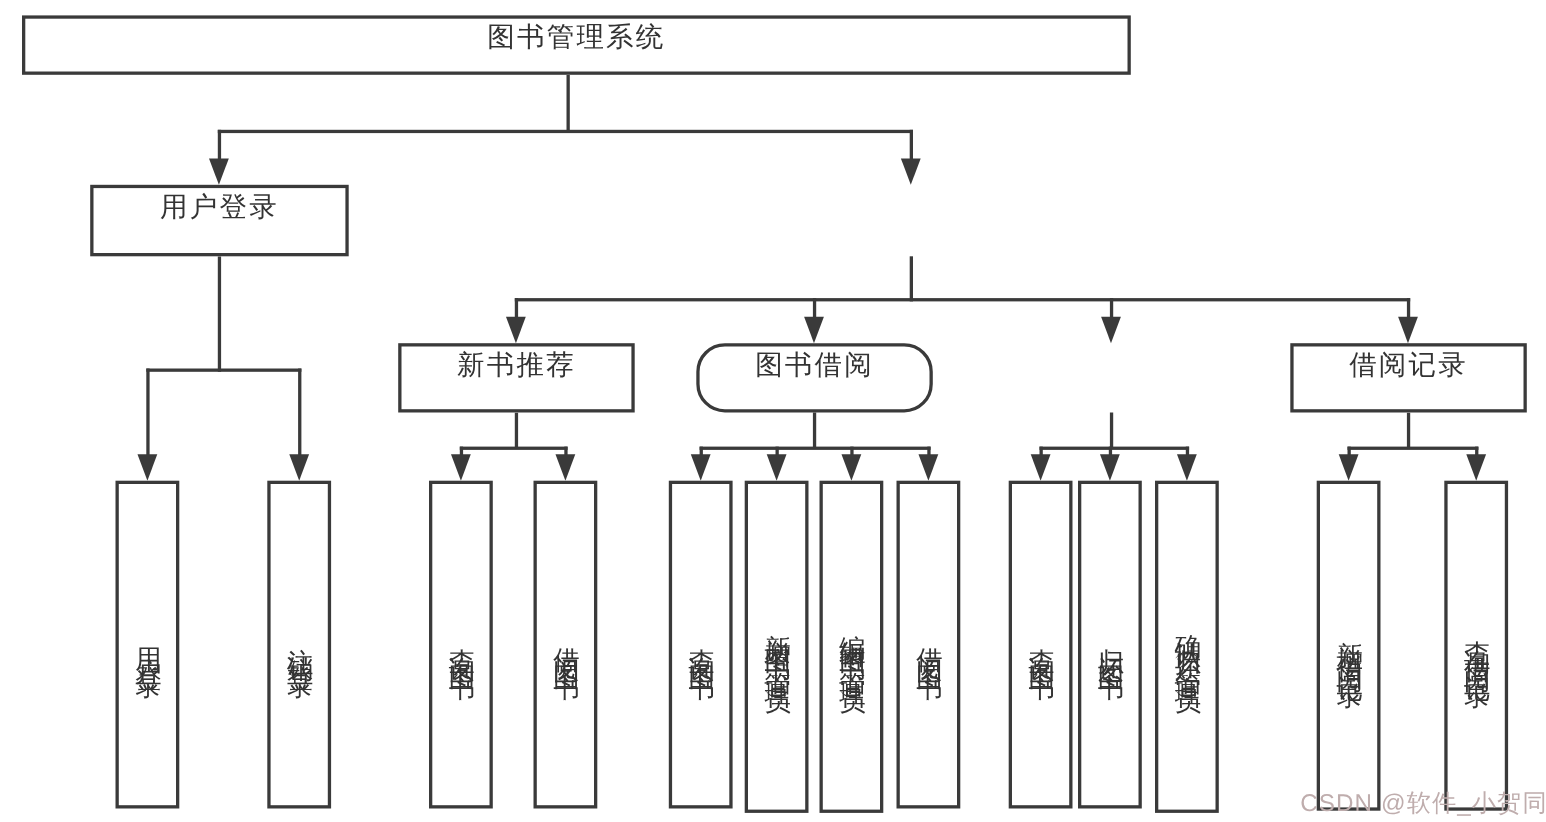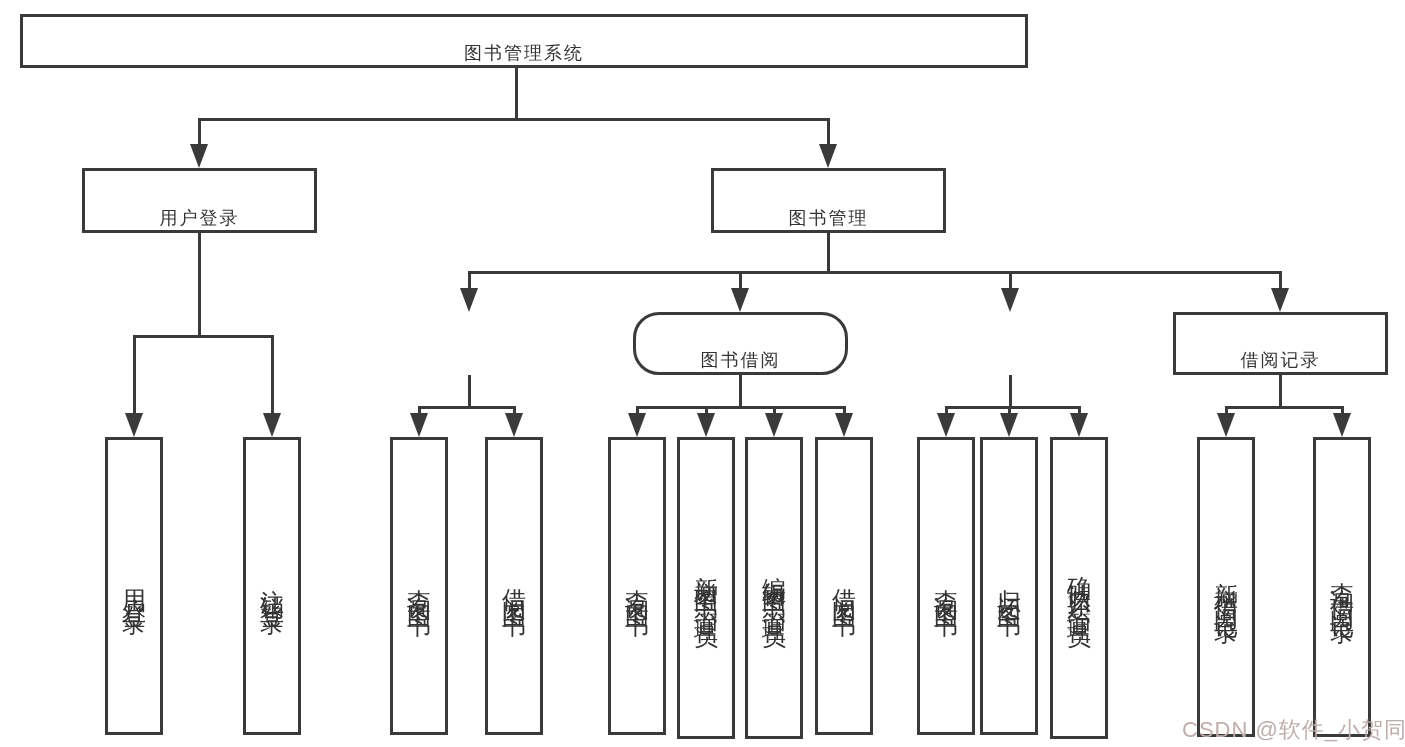--- a/index.html
+++ b/index.html
@@ -9,22 +9,22 @@
     background:#fff;
     font-family:"Liberation Sans","DejaVu Sans",sans-serif;
     overflow:hidden;
   }
   
   .hnode{
     position:absolute;
     box-sizing:border-box;
     background:#fff;
     border:3px solid #3a3a3a;
-    display:flex;align-items:flex-end;justify-content:center;
-    font-size:18px;letter-spacing:2px;color:#333;
+    display:flex;align-items:flex-start;justify-content:center;
+    font-size:25px;letter-spacing:2px;color:#333;
     white-space:nowrap;
   }
   
   .vnode{
     position:absolute;
     box-sizing:border-box;
     top:437px;width:58px;height:298px;
     background:#fff;
     border:3px solid #3a3a3a;
     display:flex;align-items:center;justify-content:center;
@@ -123,24 +123,24 @@
   <div class="ln v" style="left:1341px;top:406px;height:10px;"></div>
   <div class="arw" style="left:1333px;top:413px;"></div>
 
   <div class="hnode" style="left:20px;top:14px;width:1008px;height:54px;">
     <span>图书管理系统</span>
   </div>
 
   <div class="hnode" style="left:82px;top:168px;width:235px;height:65px;">
     <span>用户登录</span>
   </div>
-  <div class="hnode" style="left:711px;top:168px;width:235px;height:65px;">
-    <span>图书管理</span>
+
+  <div class="hnode" style="left:362px;top:312px;width:215px;height:63px;">
+    <span>新书推荐</span>
   </div>
-
   <div class="hnode" style="left:633px;top:312px;width:215px;height:63px;border-radius:26px;">
     <span>图书借阅</span>
   </div>
   <div class="hnode" style="left:1173px;top:312px;width:215px;height:63px;">
     <span>借阅记录</span>
   </div>
 
   <div class="vnode" style="left:105px;">
     <span class="vtext">用户登录</span>
   </div>

